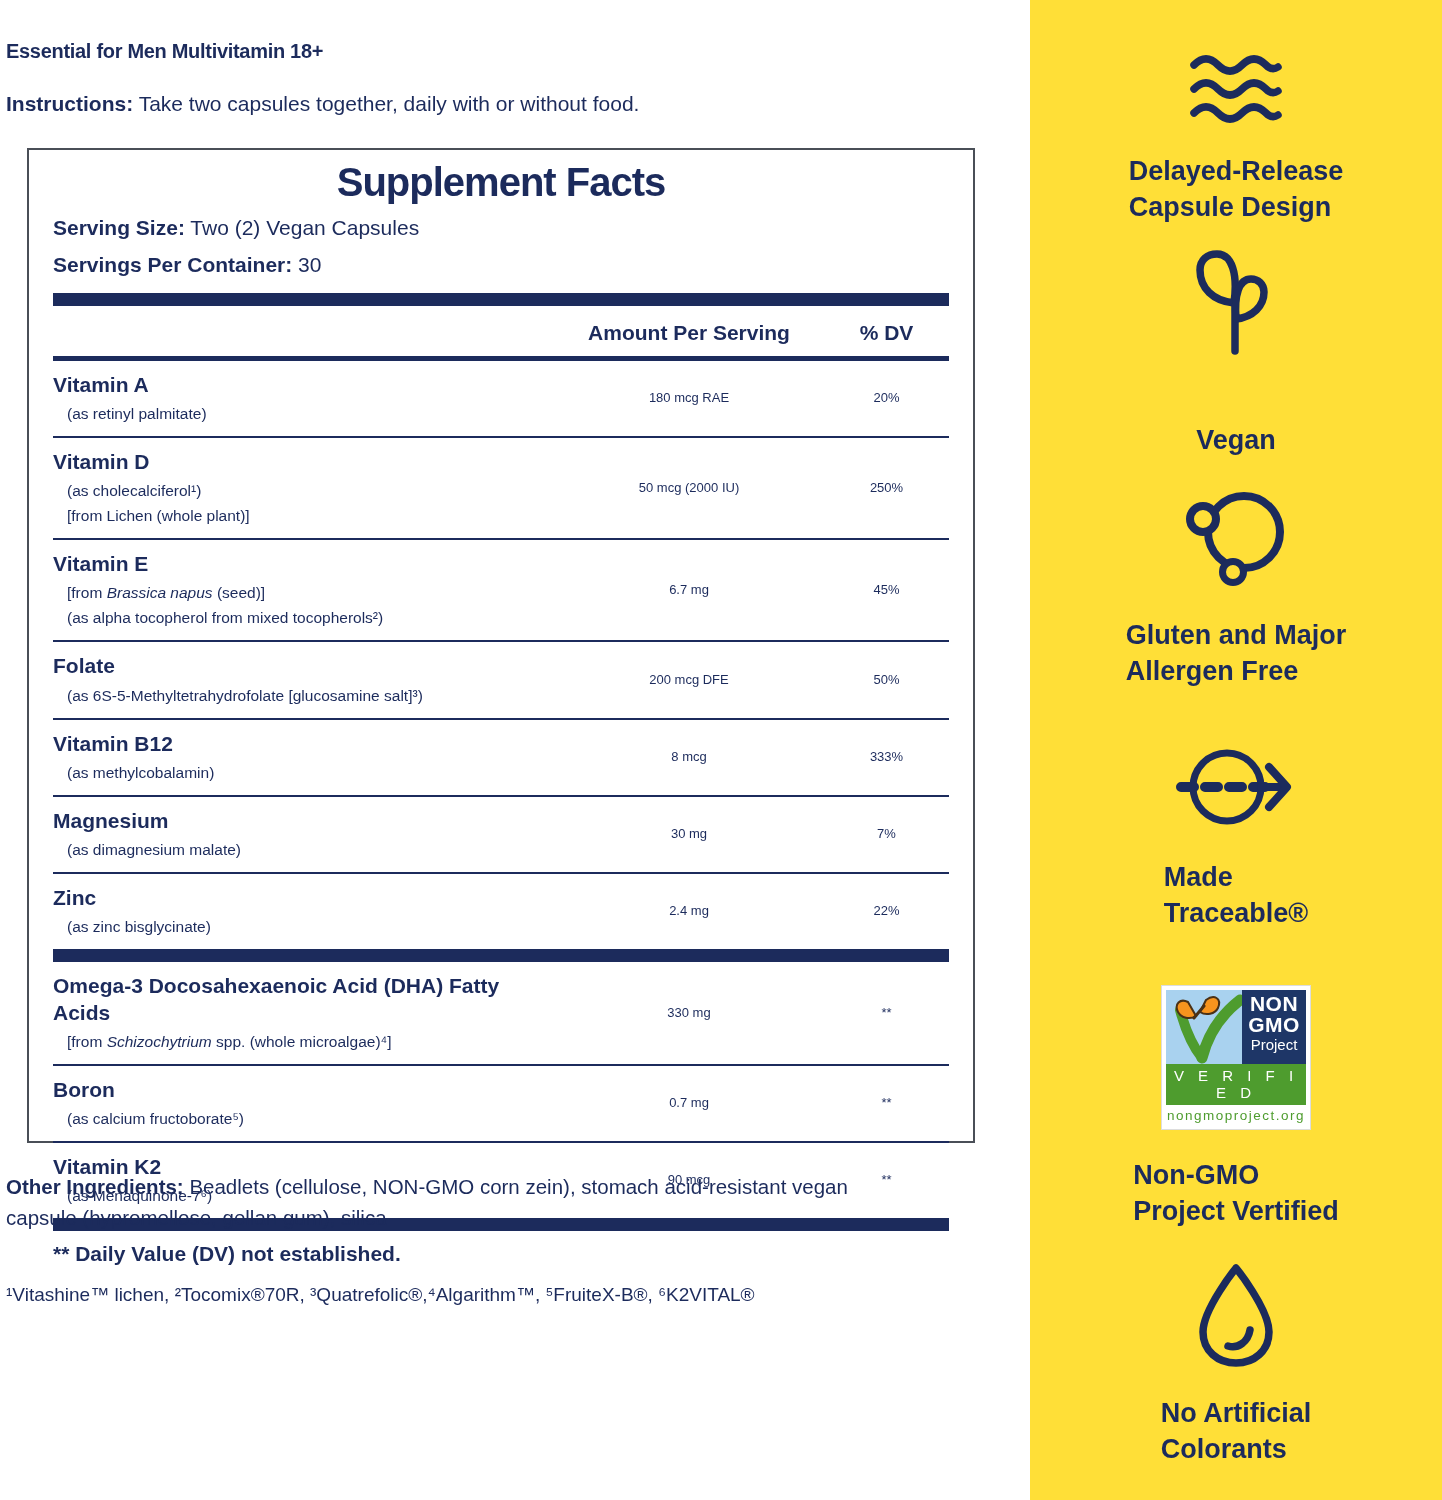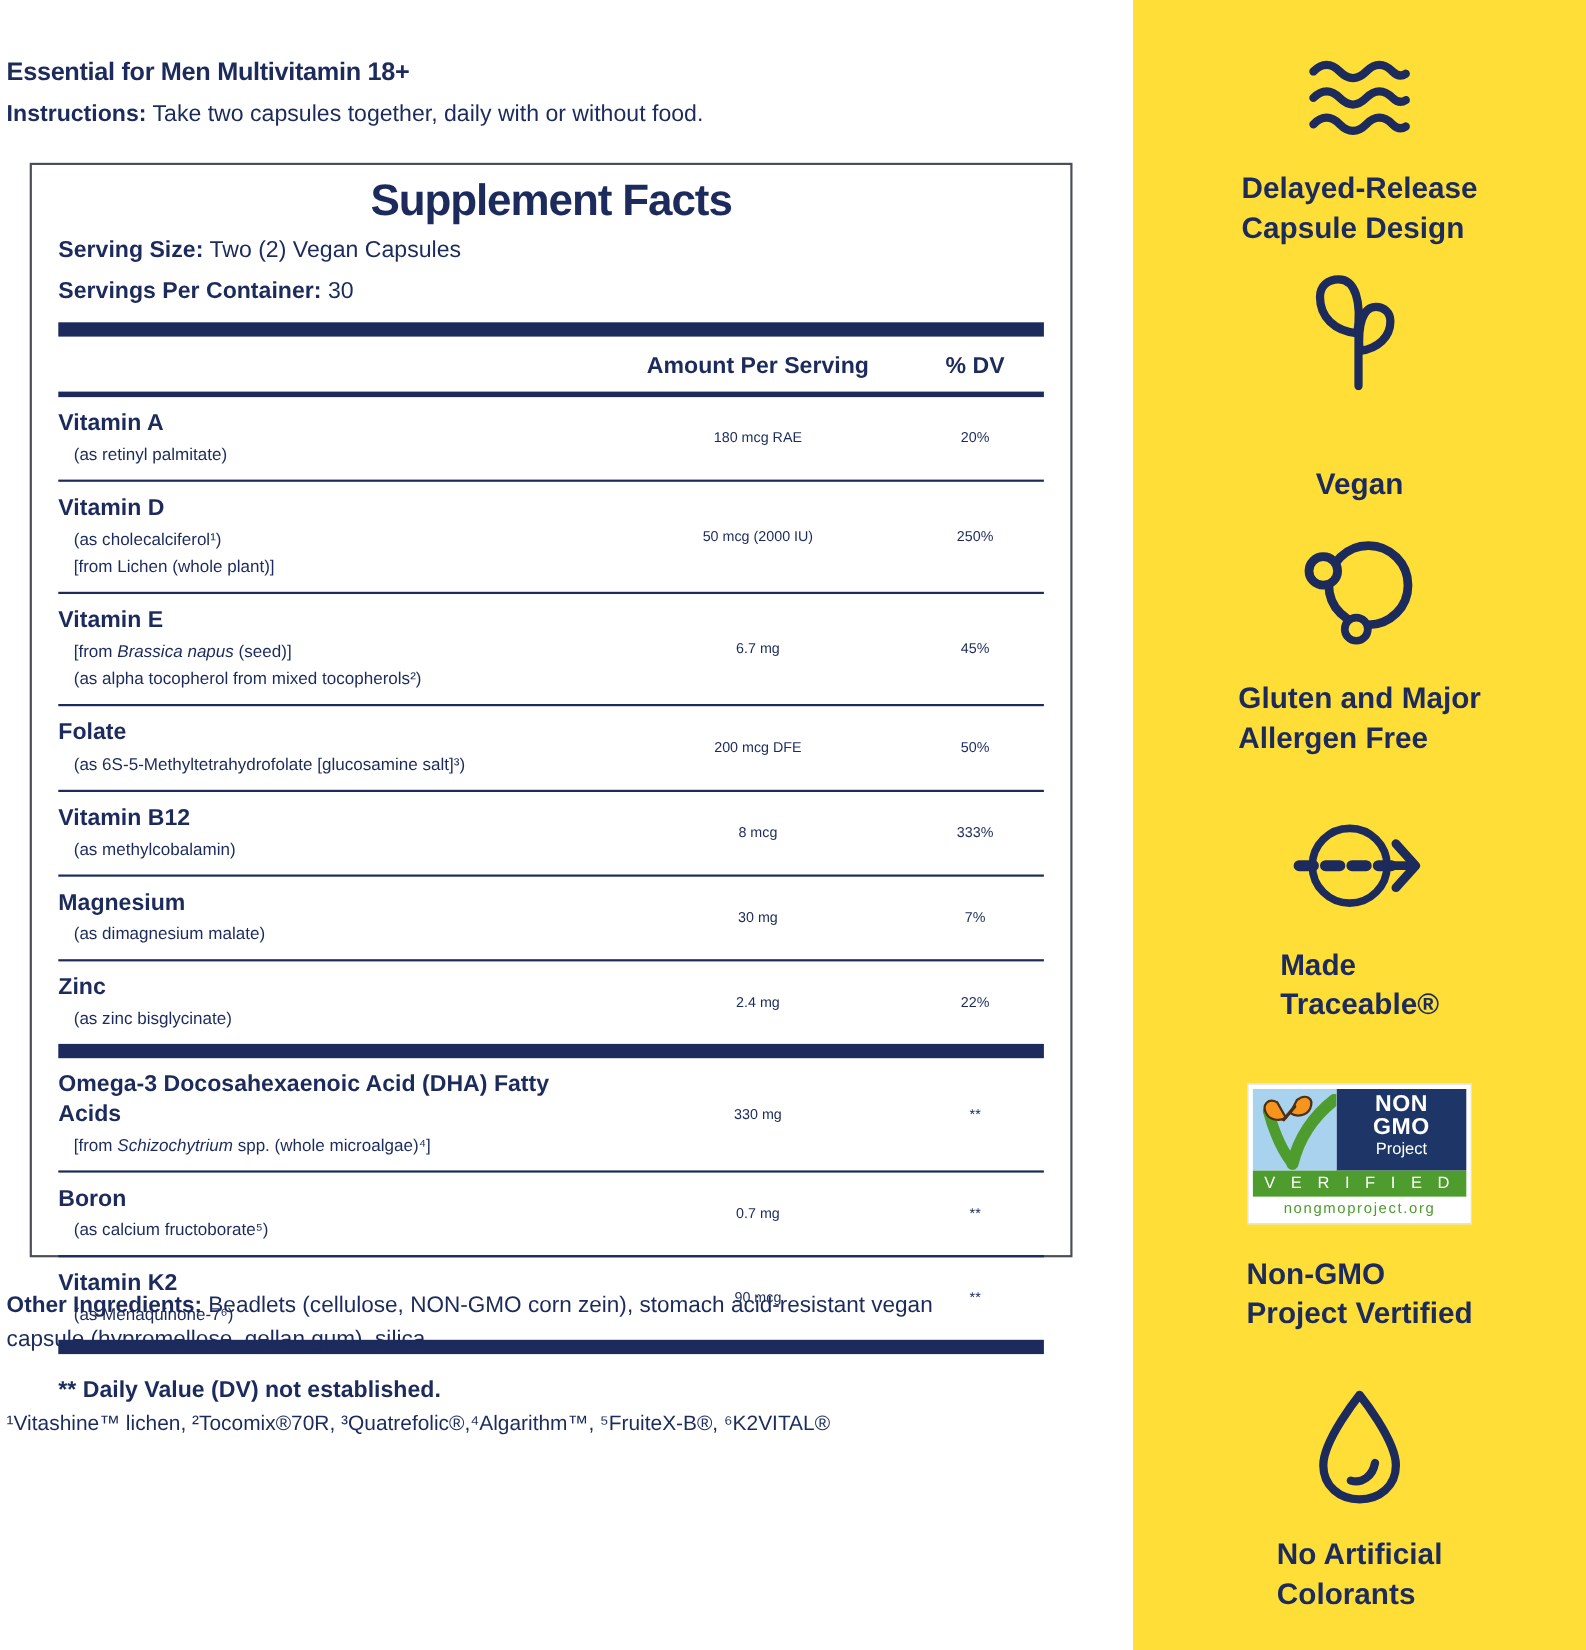--- a/index.html
+++ b/index.html
@@ -11,51 +11,51 @@
     --orange:#f7941e;
   }
   *{box-sizing:border-box;}
   html,body{margin:0;padding:0;}
   body{
     width:1442px;height:1500px;position:relative;background:#ffffff;
     font-family:"Liberation Sans",sans-serif;color:var(--navy);
     overflow:hidden;
   }
   
-  .title{position:absolute;left:6px;top:52px;font-size:23px;font-weight:700;letter-spacing:-0.3px;}
+  .title{position:absolute;left:6px;top:40px;font-size:20px;font-weight:700;letter-spacing:-0.3px;}
   .instructions{position:absolute;left:6px;top:92px;font-size:21px;}
   .bold{font-weight:700;}
   .facts-box{
     position:absolute;left:27px;top:148px;width:948px;height:995px;
     border:2px solid #4a4f57;padding:0 24px;background:#fff;
   }
   .sf-title{text-align:center;font-size:40px;font-weight:700;letter-spacing:-1px;margin-top:10px;}
   .serving-line{font-size:21px;margin-top:9px;line-height:1.35;}
   .thickbar{height:13px;background:var(--navy);}
   .bar-top{margin-top:13px;}
   .hdr-row{display:grid;grid-template-columns:1fr 270px 125px;font-size:21px;font-weight:700;padding:15px 0 11px;}
   .hdr-amt,.hdr-dv{text-align:center;}
   .hdr-divider{height:5px;background:var(--navy);}
   .row{display:grid;grid-template-columns:1fr 270px 125px;align-items:center;padding:11px 0 13px;border-top:2px solid var(--navy);}
   .row.no-top{border-top:none;}
   .nm{font-size:21px;font-weight:600;line-height:1.25;}
   .sub{font-size:15.5px;padding-left:14px;margin-top:7px;font-weight:400;}
   .it{font-style:italic;}
   .amt,.dv{text-align:center;font-size:13px;font-weight:500;}
-  .dv-note{font-size:21px;font-weight:700;margin-top:21px;}
+  .dv-note{font-size:21px;font-weight:700;margin-top:11px;}
   .other-ing{position:absolute;left:6px;top:1172px;width:890px;font-size:20.5px;line-height:1.5;}
   .tm-note{position:absolute;left:6px;top:1284px;width:960px;font-size:19px;}
   
   .sidebar{position:absolute;left:1030px;top:0;width:412px;height:1500px;background:var(--yellow);}
   .side-item{position:absolute;left:0;width:412px;display:flex;flex-direction:column;align-items:center;}
   .side-label{font-size:27px;font-weight:600;text-align:left;white-space:pre-line;line-height:1.32;margin-top:28px;}
   .i1{top:52px;} .i2{top:247px;gap:40px;} .i3{top:486px;} .i4{top:742px;} .i5{top:985px;} .i6{top:1262px;}
   .icon svg{display:block;}
   
-  .seal{width:204px;background:#fff;border:1px solid #ddd;padding:4px;}
+  .seal{width:150px;background:#fff;border:1px solid #ddd;padding:4px;}
   .seal-top{display:flex;height:74px;}
   .seal-blue{width:76px;background:var(--seal-blue);position:relative;overflow:hidden;}
   .seal-navy{flex:1;background:var(--seal-navy);color:#fff;text-align:center;padding-top:3px;line-height:1.02;}
   .seal-n12{font-weight:700;font-size:21px;letter-spacing:0.5px;}
   .seal-n3{font-size:15px;font-weight:400;margin-top:1px;}
   .seal-band{background:var(--seal-green);color:#fff;text-align:center;font-size:15px;letter-spacing:5px;padding:3px 0 4px;font-weight:500;}
   .seal-url{background:#fff;color:var(--seal-green);text-align:center;font-size:13.5px;letter-spacing:1.5px;padding:3px 0 2px;}
 </style>
 </head>
 <body>

